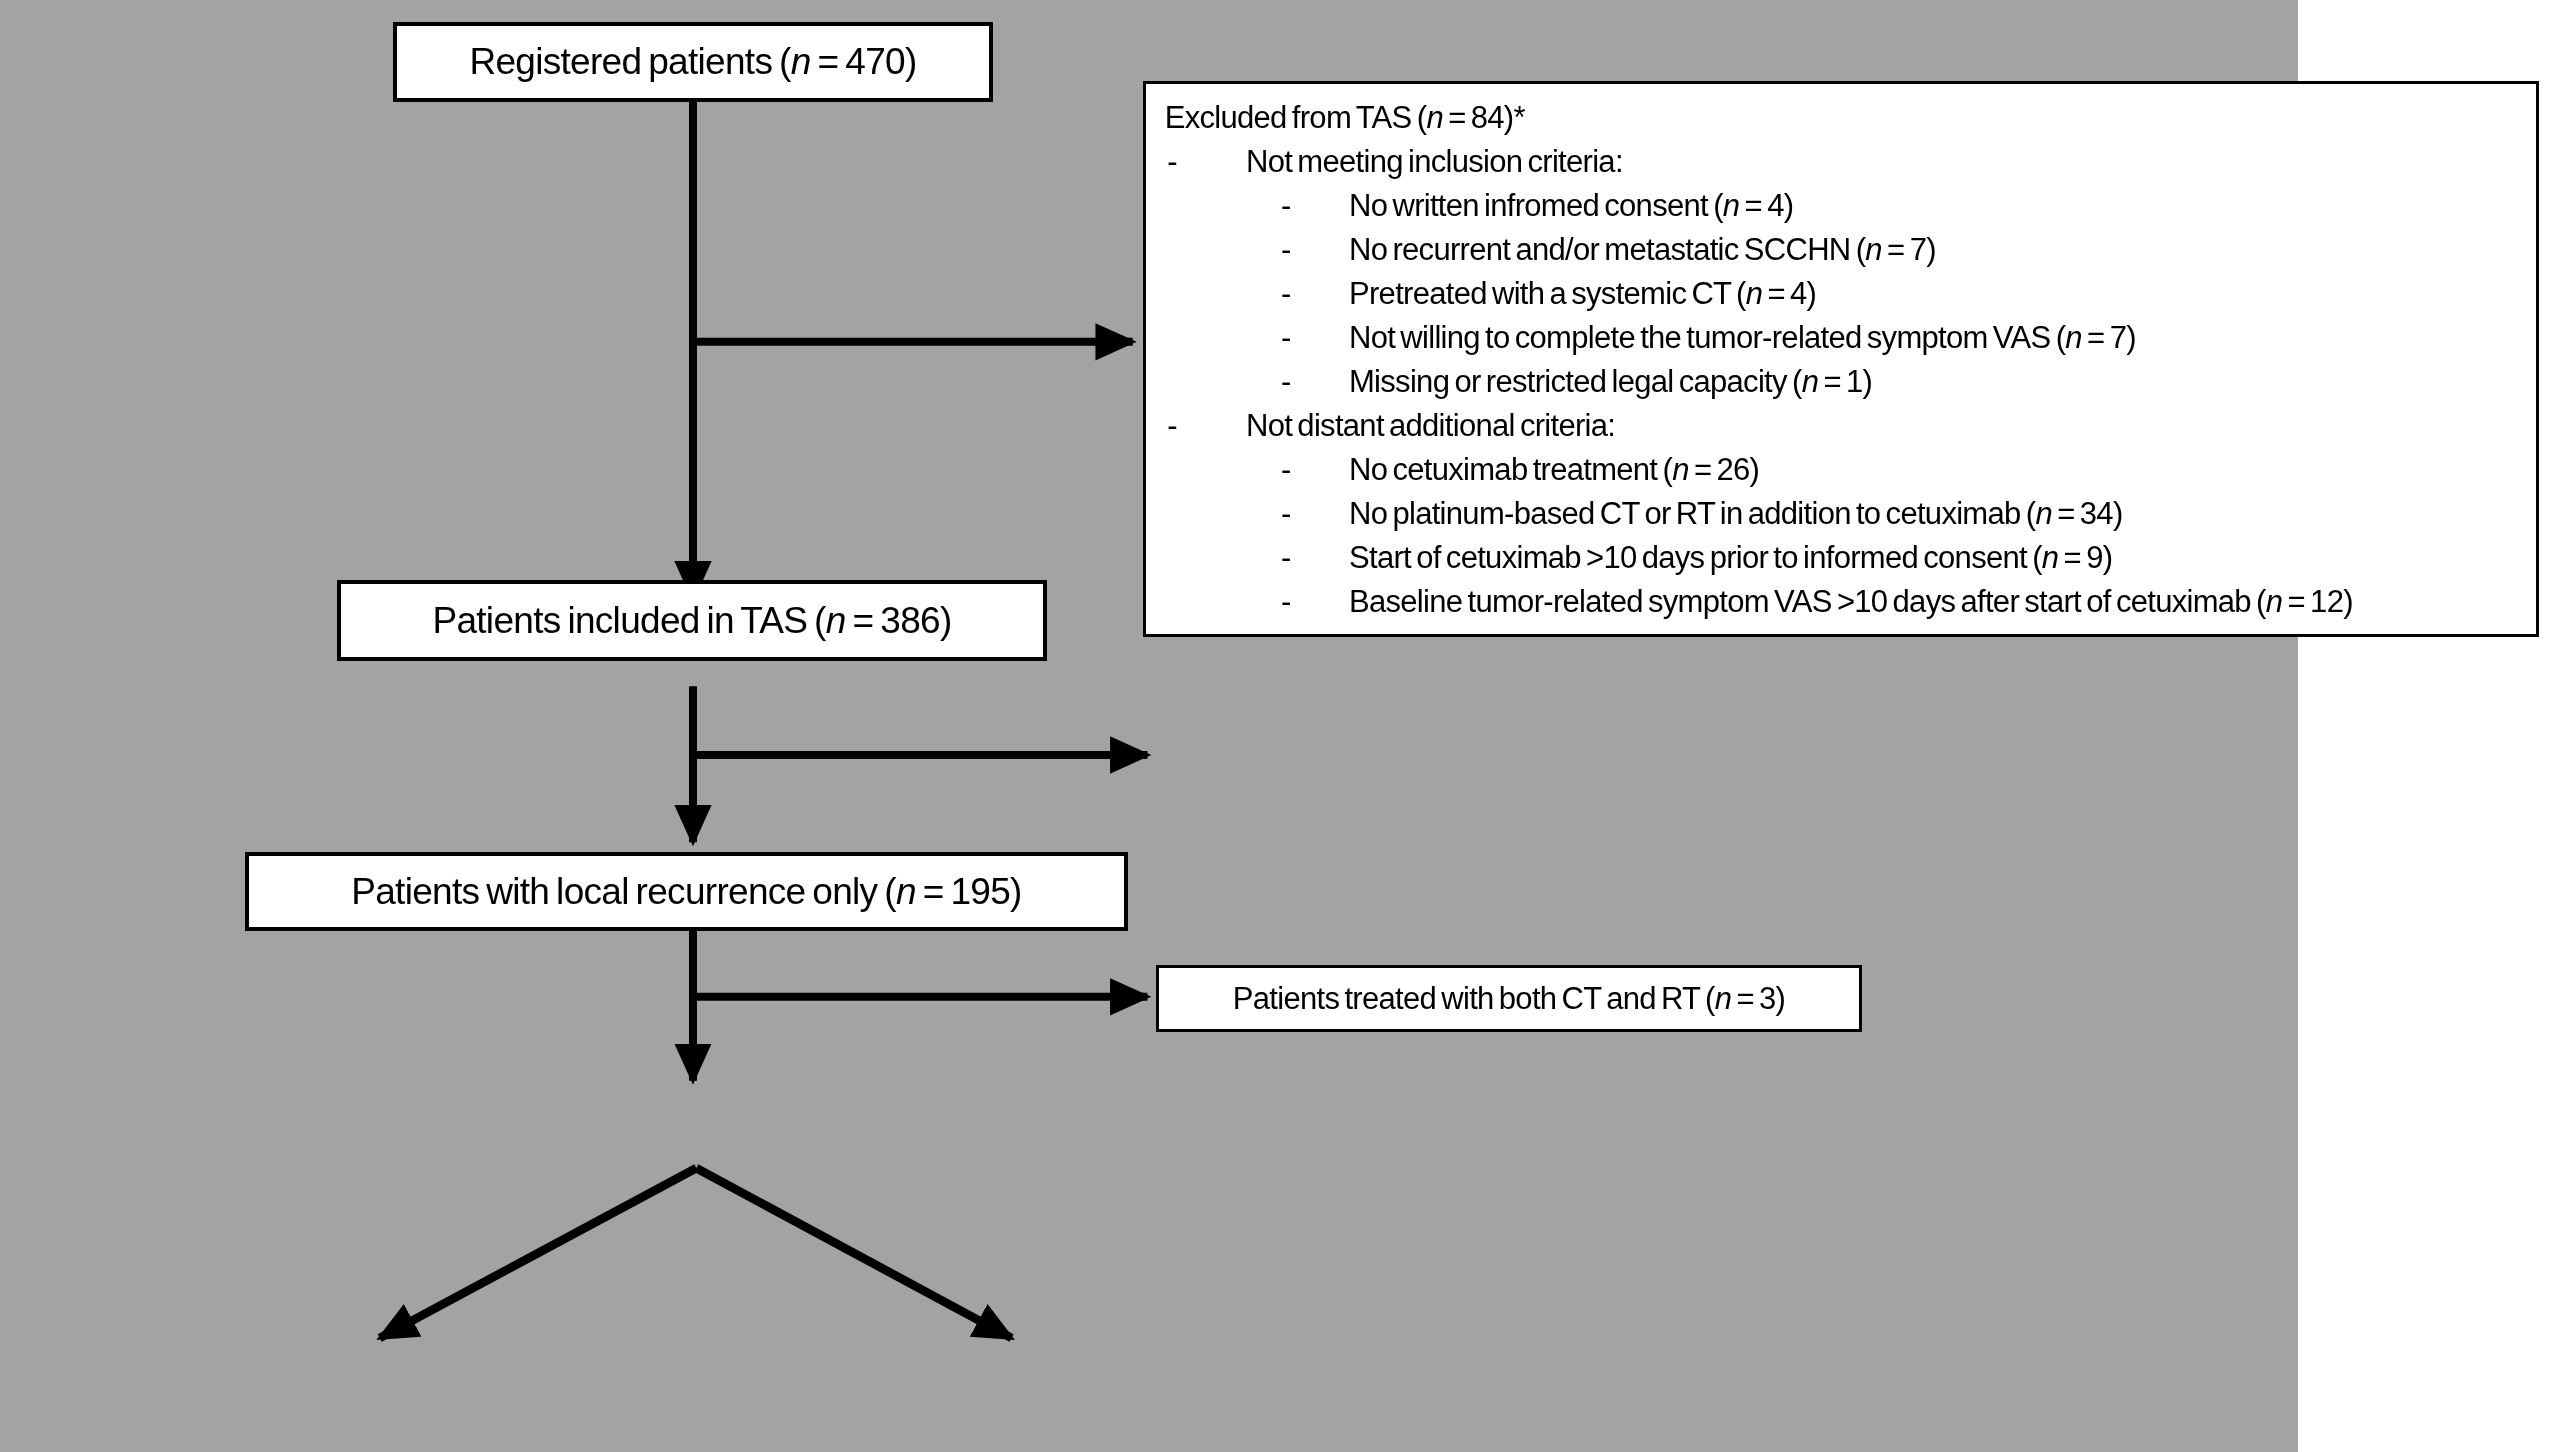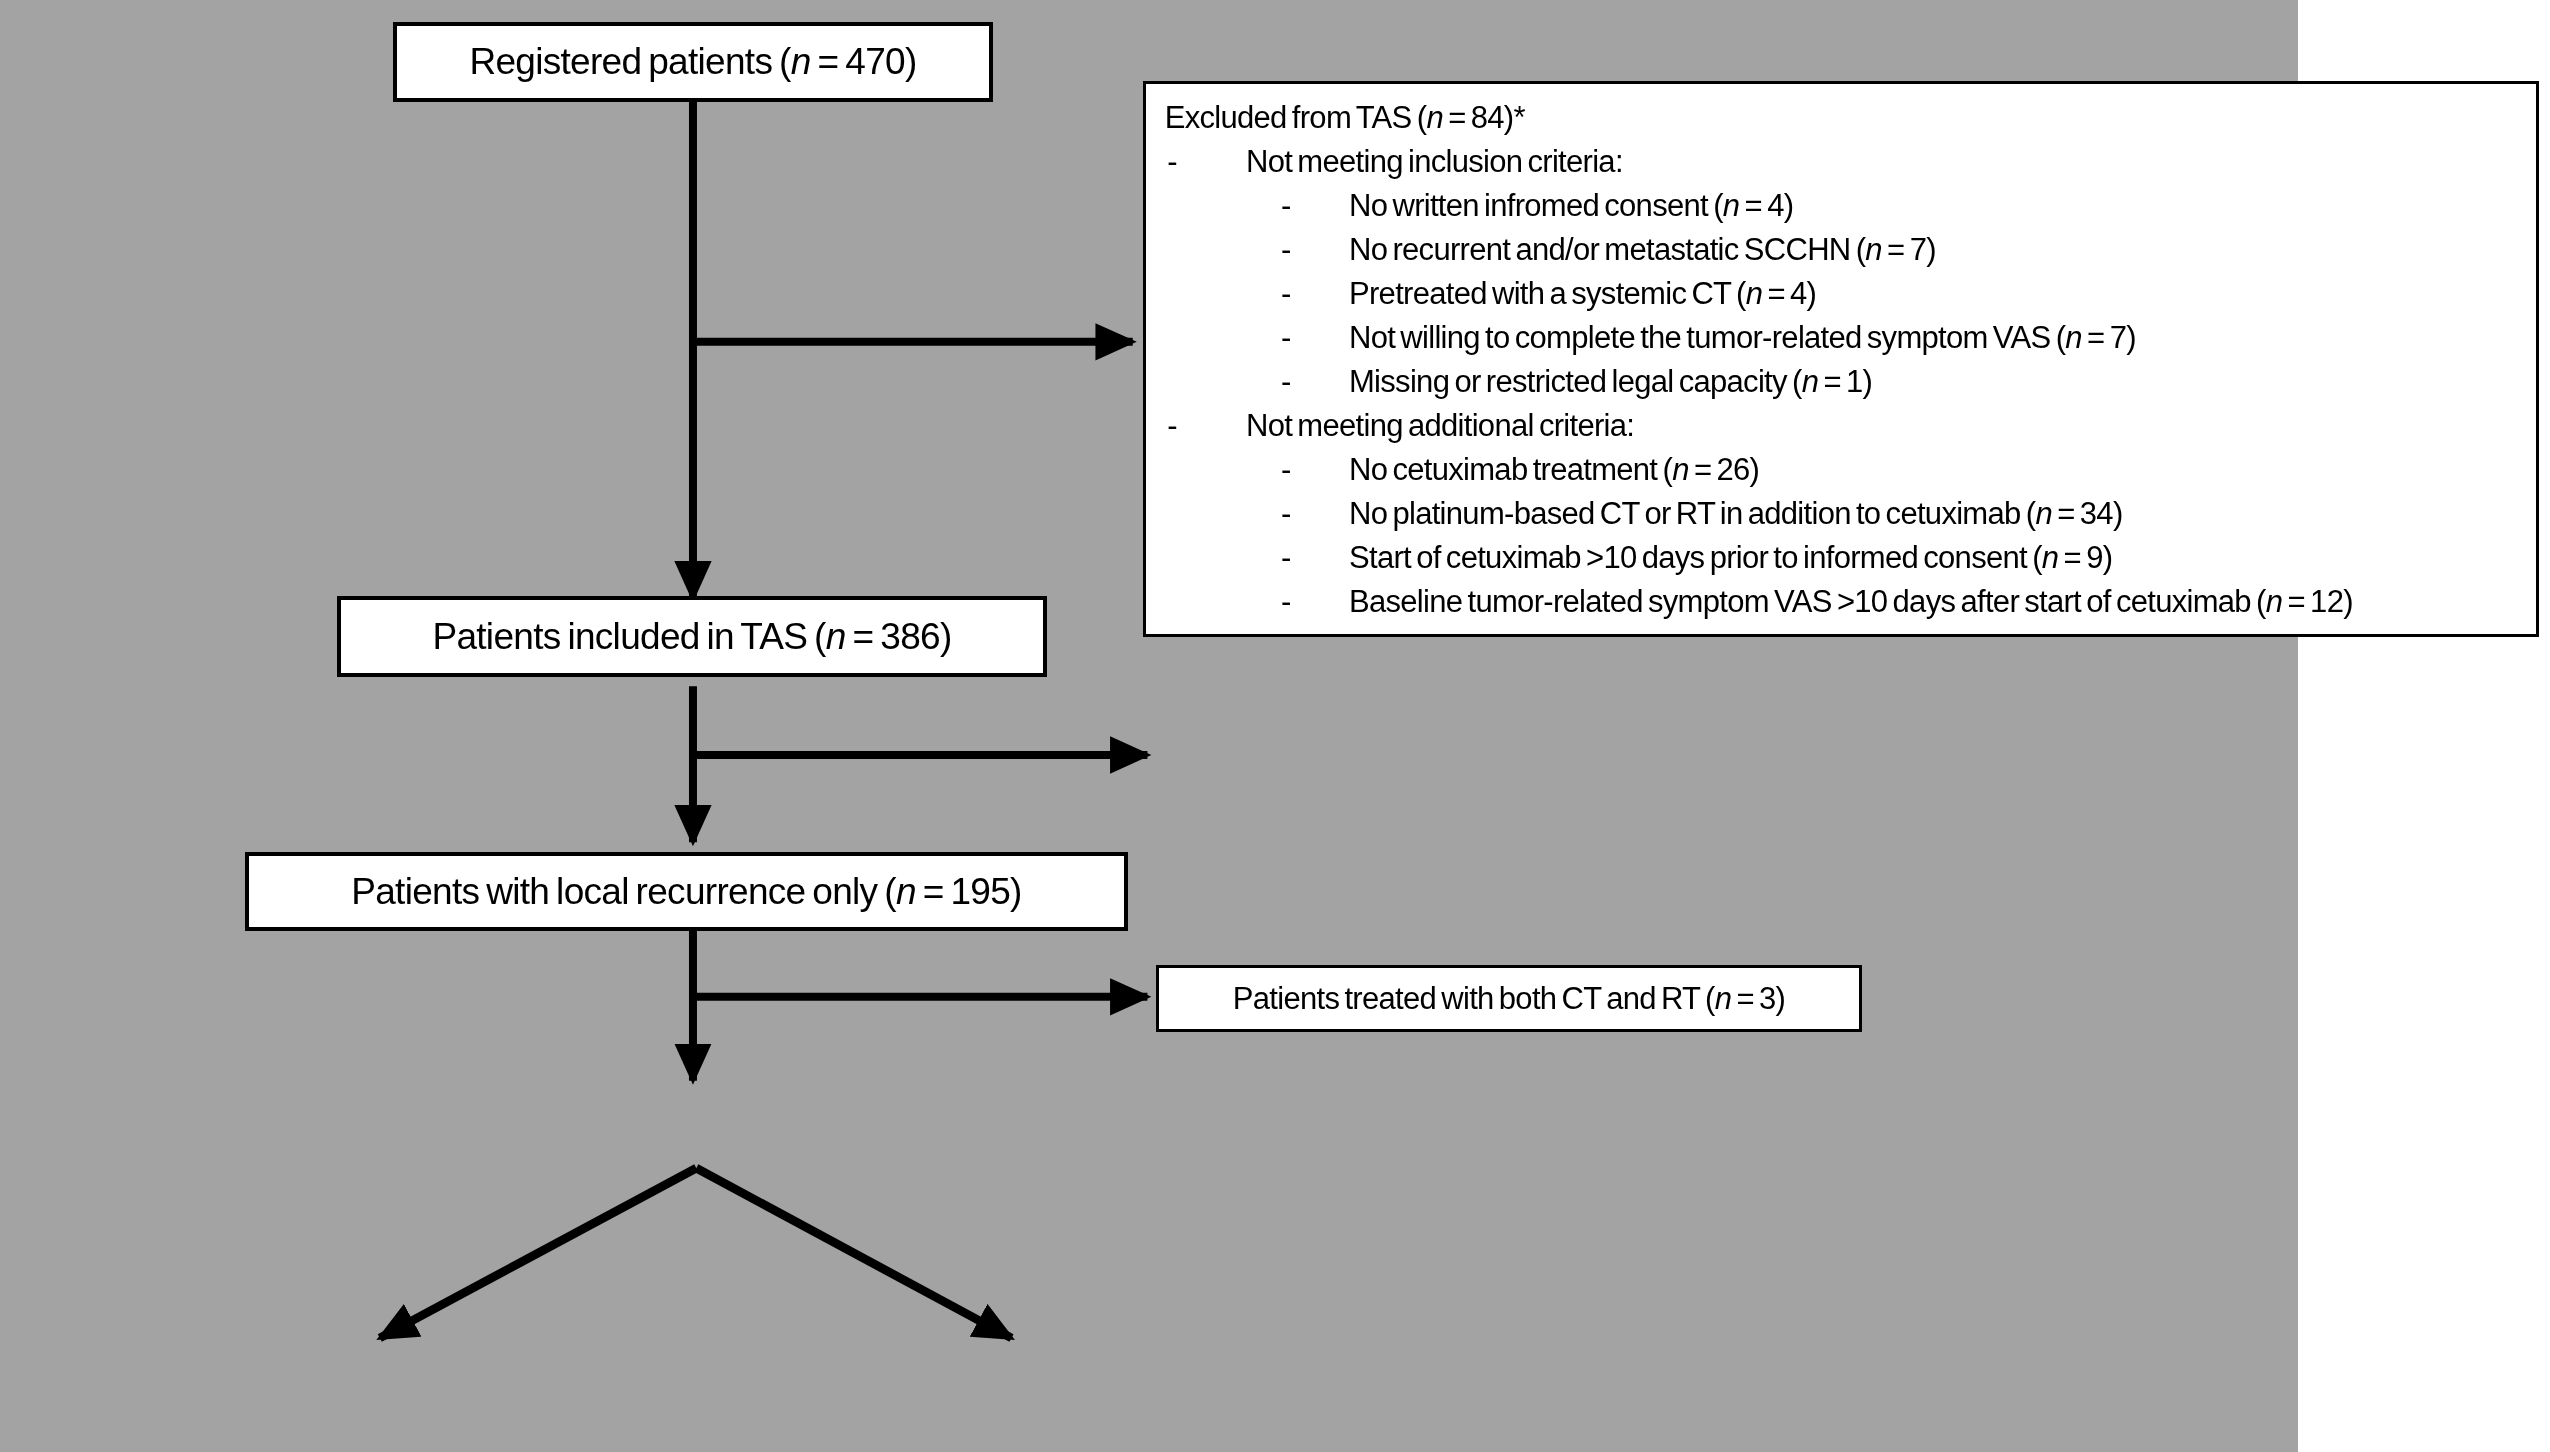--- a/index.html
+++ b/index.html
@@ -56,21 +56,21 @@
     <line x1="1040" y1="1392" x2="1040" y2="1622" stroke="#000" stroke-width="12" marker-end="url(#ah)"></line>
     <line x1="1040" y1="1496" x2="1722" y2="1496" stroke="#000" stroke-width="12" marker-end="url(#ah)"></line>
     <line x1="1045" y1="1753" x2="570" y2="2008" stroke="#000" stroke-width="13" marker-end="url(#ah)"></line>
     <line x1="1045" y1="1753" x2="1518" y2="2008" stroke="#000" stroke-width="13" marker-end="url(#ah)"></line>
   </svg>
 
   <div class="box main" style="left:393px;top:22px;width:600px;height:80px;">
     <span><span>Registered patients (</span><i>n</i><span> = 470)</span></span>
   </div>
 
-  <div class="box main" style="left:337px;top:596px;width:710px;height:81px;">
+  <div class="box main" style="left:337px;top:580px;width:710px;height:81px;">
     <span><span>Patients included in TAS (</span><i>n</i><span> = 386)</span></span>
   </div>
 
   <div class="box main" style="left:245px;top:852px;width:883px;height:79px;">
     <span><span>Patients with local recurrence only (</span><i>n</i><span> = 195)</span></span>
   </div>
 
 
 
 
@@ -87,21 +87,21 @@
     <div class="row l2"><span class="dash">-</span><span>No written infromed consent (</span><i>n</i><span> = 4)</span></div>
 
     <div class="row l2"><span class="dash">-</span><span>No recurrent and/or metastatic SCCHN (</span><i>n</i><span> = 7)</span></div>
 
     <div class="row l2"><span class="dash">-</span><span>Pretreated with a systemic CT (</span><i>n</i><span> = 4)</span></div>
 
     <div class="row l2"><span class="dash">-</span><span>Not willing to complete the tumor-related symptom VAS (</span><i>n</i><span> = 7)</span></div>
 
     <div class="row l2"><span class="dash">-</span><span>Missing or restricted legal capacity (</span><i>n</i><span> = 1)</span></div>
 
-    <div class="row l1"><span class="dash">-</span><span>Not meeting additional criteria:</span><i></i><span></span></div>
+    <div class="row l1"><span class="dash">-</span><span>Not distant additional criteria:</span><i></i><span></span></div>
 
     <div class="row l2"><span class="dash">-</span><span>No cetuximab treatment (</span><i>n</i><span> = 26)</span></div>
 
     <div class="row l2"><span class="dash">-</span><span>No platinum-based CT or RT in addition to cetuximab (</span><i>n</i><span> = 34)</span></div>
 
     <div class="row l2"><span class="dash">-</span><span>Start of cetuximab &gt;10 days prior to informed consent (</span><i>n</i><span> = 9)</span></div>
 
     <div class="row l2"><span class="dash">-</span><span>Baseline tumor-related symptom VAS &gt;10 days after start of cetuximab (</span><i>n</i><span> = 12)</span></div>
   </div>
 

